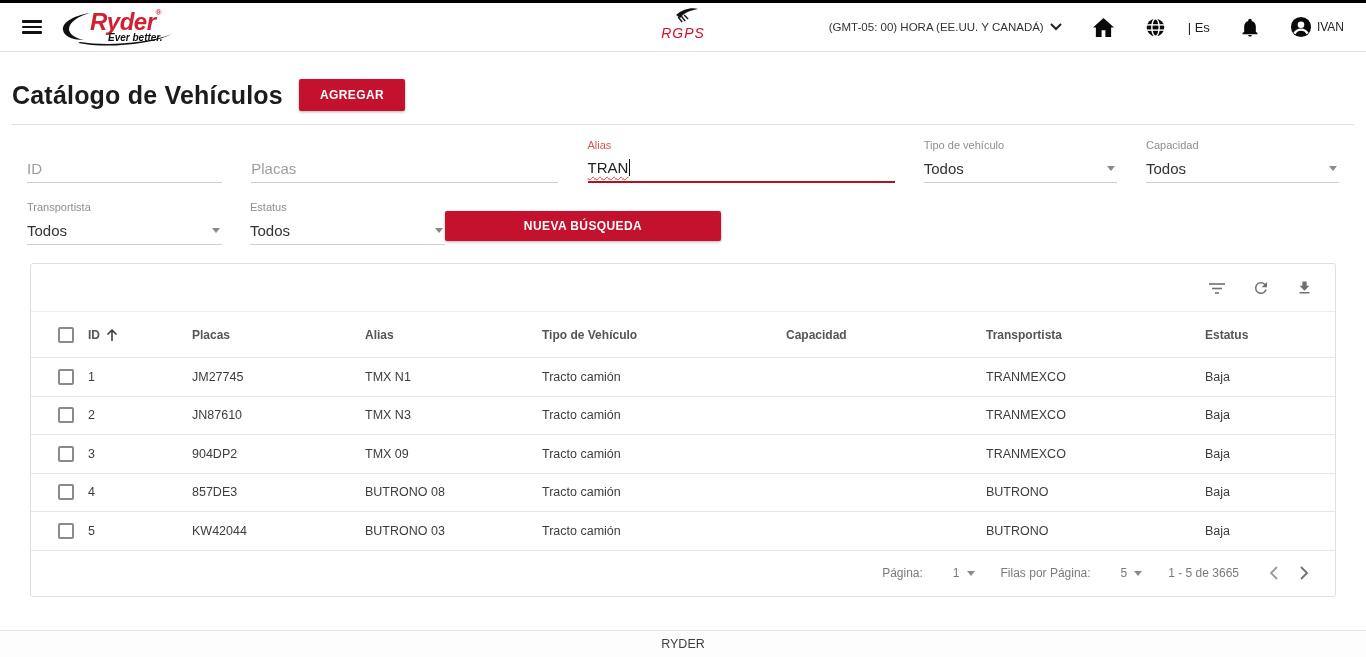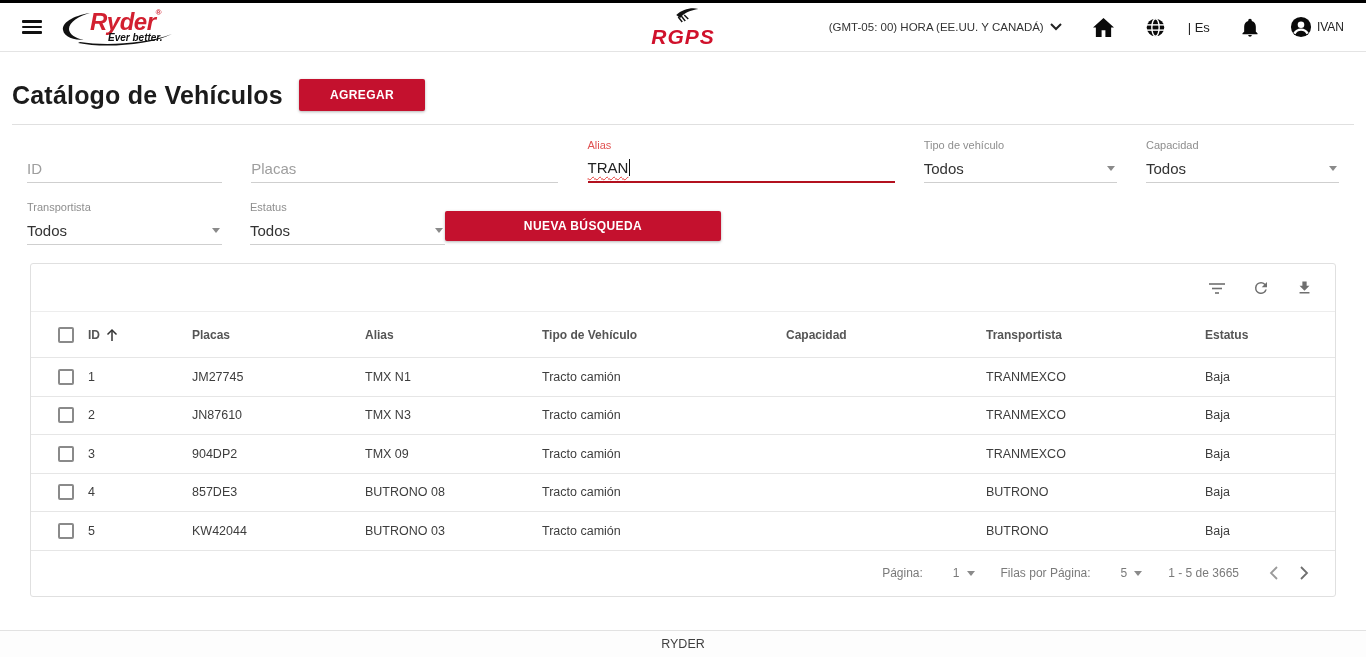--- a/index.html
+++ b/index.html
@@ -27,36 +27,36 @@
   }
   .ryder-reg { font-size:8px; vertical-align:top; color:#d22030; }
   .ryder-tag {
     position:absolute; left:44px; top:24px;
     font-style:italic; font-weight:bold; font-size:10px; color:#111;
   }
   .rgps-logo {
     position:absolute; left:50%; top:4px; transform:translateX(-50%);
     text-align:center; cursor:pointer;
   }
-  .rgps-word { font-style:italic; font-weight:bold; font-size:21px; letter-spacing:1px; color:#d0112b; margin-top:-2px; }
+  .rgps-word { font-style:italic; font-weight:normal; font-size:14px; letter-spacing:1px; color:#d0112b; margin-top:-2px; }
   .appbar-right { margin-left:auto; display:flex; align-items:center; gap:30px; }
   .tz { display:flex; align-items:center; gap:6px; font-size:11.5px; color:#333; cursor:pointer; }
   .icon-btn { display:flex; align-items:center; cursor:pointer; }
   .lang { font-size:13px; color:#222; margin-left:-8px;text-align:center; }
   .user { display:flex; align-items:center; gap:5px; font-size:12px; color:#222; cursor:pointer; }
 
   
   .title-row { display:flex; align-items:center; margin:27px 12px 0 12px; }
   .page-title { font-size:25px; font-weight:bold; color:#1b1b1b; letter-spacing:0.2px; }
   .btn {
     background:#c4112e; color:#fff; border:none; cursor:pointer;
     font-family:inherit; font-weight:bold; font-size:12px; letter-spacing:0.4px;
     border-radius:2px; box-shadow:0 1px 3px rgba(0,0,0,0.3);
   }
-  .btn-agregar { margin-left:16px; padding:9px 31px; }
+  .btn-agregar { margin-left:16px; padding:9px 21px; }
   .divider { border-bottom:1px solid #e0e0e0; margin:13px 12px 0 12px; }
 
   
   .filters { padding:0 27px; }
   .frow1 { display:flex; justify-content:space-between; margin-top:14px; }
   .frow2 { display:flex; align-items:flex-end; margin-top:18px; }
   .field { display:flex; flex-direction:column; }
   .field .flabel { font-size:11px; color:#8e8e8e; height:15px; }
   .field .flabel.red { color:#e05252; }
   .txt-input {

